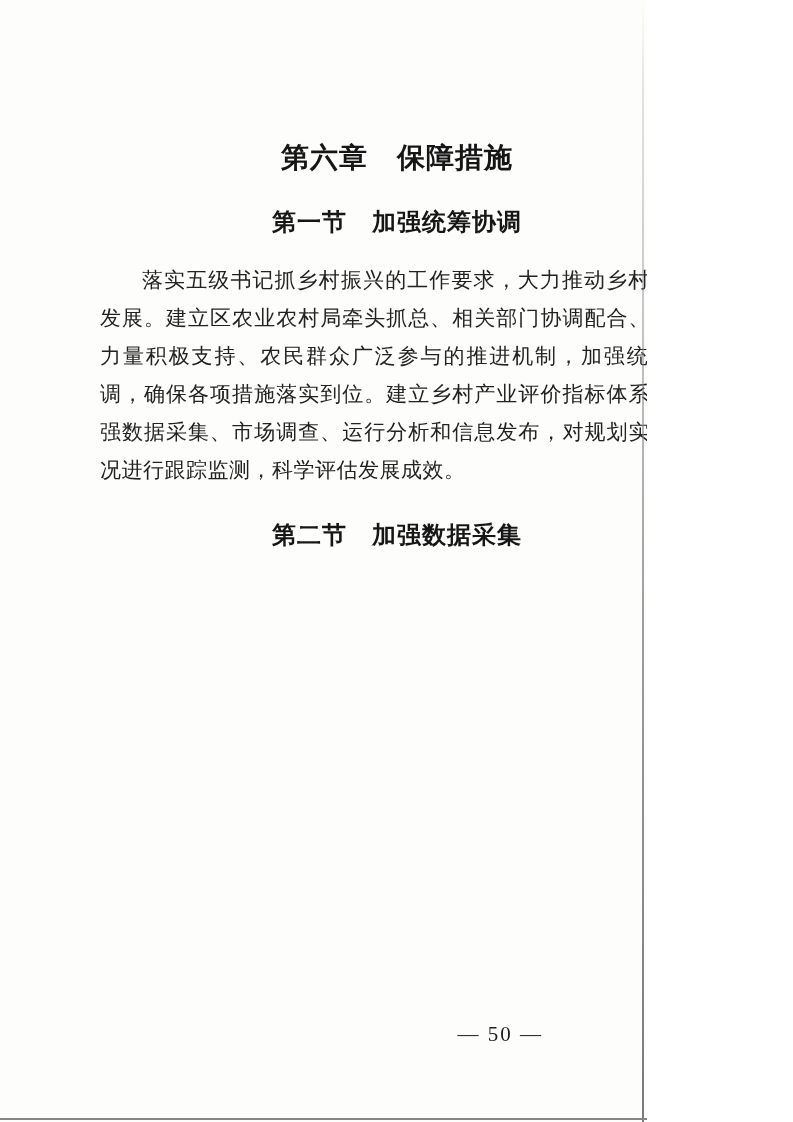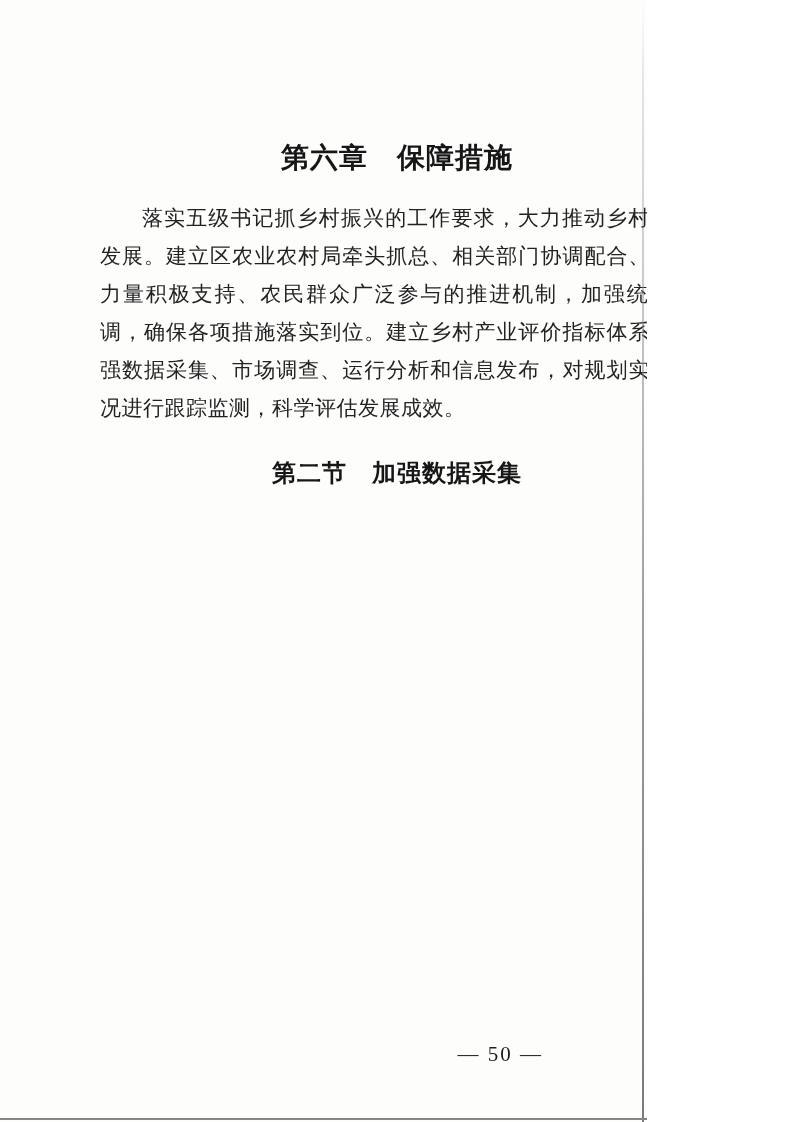--- a/index.html
+++ b/index.html
@@ -59,21 +59,20 @@
     color: #222222;
   }
   .page-number {
     position: absolute;
     top: 1022px;
     right: 104px;
     font-size: 21px;
     letter-spacing: 2px;
     color: #1d1d1d;
     white-space: nowrap;
-    margin-top: 20px;
   }
   .scan-edge-right {
     position: absolute;
     top: 0;
     right: 3px;
     width: 2px;
     height: 100%;
     background: linear-gradient(to bottom,
       rgba(150,150,150,0) 0%,
       rgba(150,150,150,0.25) 8%,
@@ -89,20 +88,21 @@
     background: #868686;
   }
 </style>
 </head>
 <body>
 
 <div class="page">
   <div class="content">
     <h1 class="chapter-title">第六章　保障措施</h1>
 
+    <h2 class="section-heading s1">第一节　加强统筹协调</h2>
 
     <p class="body-para">落实五级书记抓乡村振兴的工作要求，大力推动乡村产业发展。建立区农业农村局牵头抓总、相关部门协调配合、社会力量积极支持、农民群众广泛参与的推进机制，加强统筹协调，确保各项措施落实到位。建立乡村产业评价指标体系，加强数据采集、市场调查、运行分析和信息发布，对规划实施情况进行跟踪监测，科学评估发展成效。</p>
 
     <h2 class="section-heading s2">第二节　加强数据采集</h2>
 
   </div>
 
   <div class="page-number">— 50 —</div>
 
   <div class="scan-edge-right"></div>

